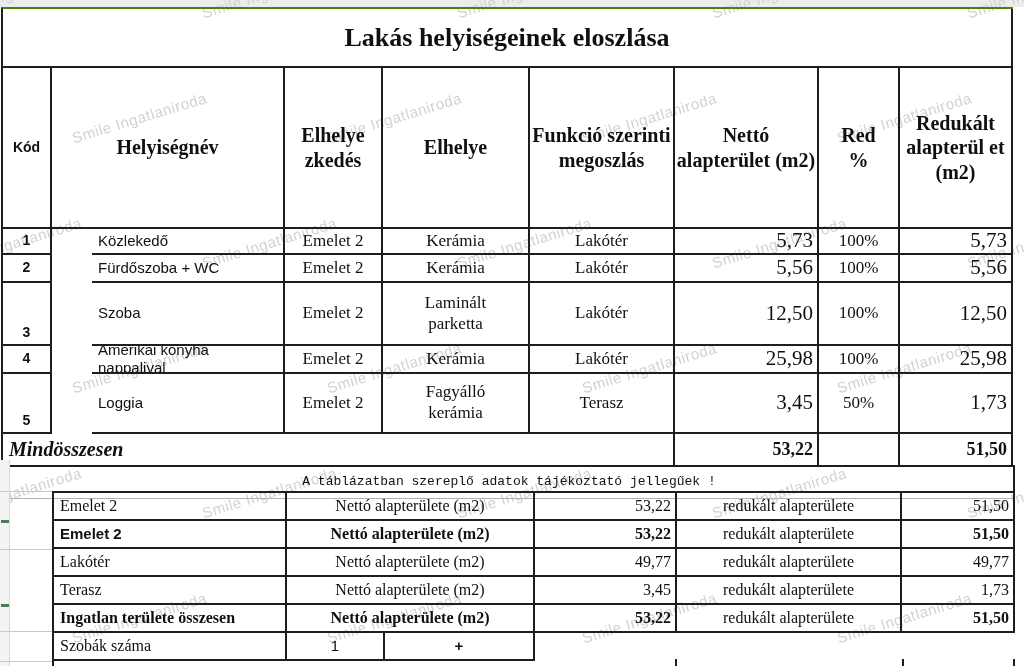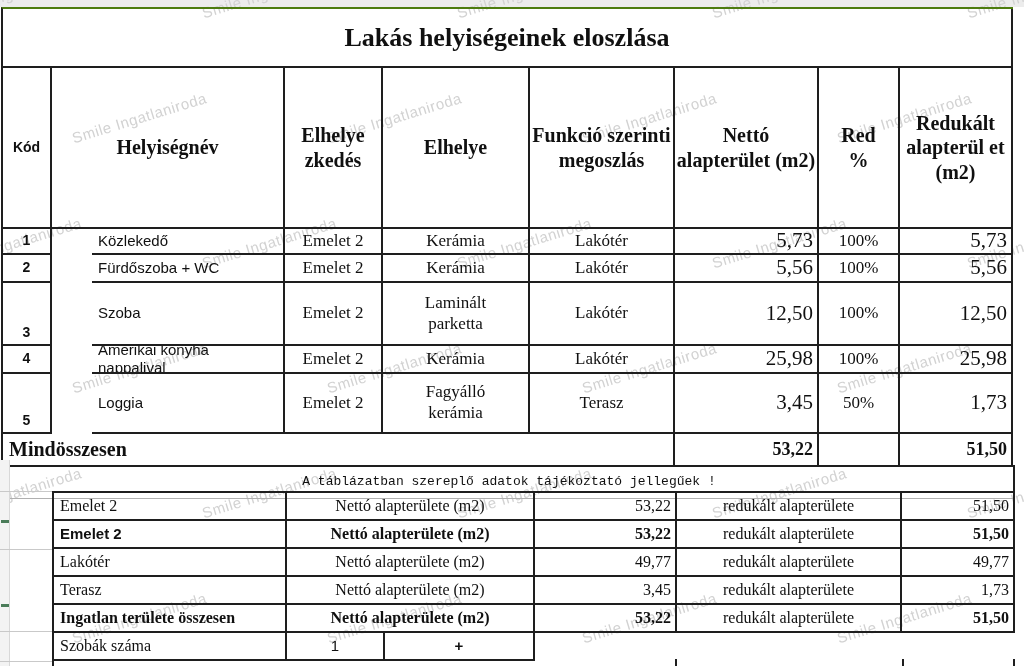--- a/index.html
+++ b/index.html
@@ -35,21 +35,21 @@
   .hn{display:inline-block;}
   .hw-red{max-width:46px;}
   .rownum{font-family:"Liberation Sans", sans-serif;font-weight:bold;font-size:14px;}
   .vbot{align-items:flex-end;padding-bottom:3px;}
   .name{justify-content:flex-start;text-align:left;padding-left:6px;
         font-family:"Liberation Sans", sans-serif;font-size:15px;margin-left:40px;}
   .ser{font-size:17px;}
   .two span{display:inline-block;max-width:100px;}
   .numr{justify-content:flex-end;text-align:right;padding-right:4px;font-size:21px;}
   .tot-label{grid-column:1/6;justify-content:flex-start;text-align:right;padding-left:6px;
-             font-weight:bold;font-size:20px;}
+             font-weight:bold;font-size:20px;font-style:italic;}
   .tot-num{font-weight:bold;font-size:18px;}
 
   
   #note{
     position:absolute;z-index:2;left:3px;top:465px;width:1012px;height:34px;box-sizing:border-box;
     border-left:2px solid #1e1e1e;border-right:2px solid #1e1e1e;border-bottom:1px solid #b0b0b0;
     display:flex;align-items:center;justify-content:center;font-size:13px;font-family:Liberation Mono, monospace;
   }
 
   

